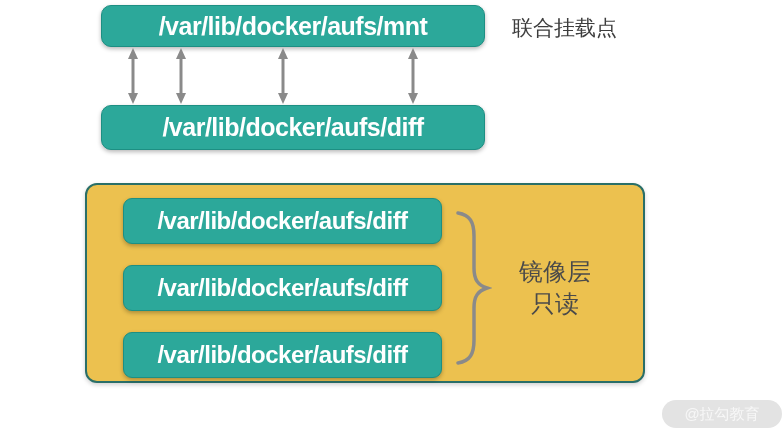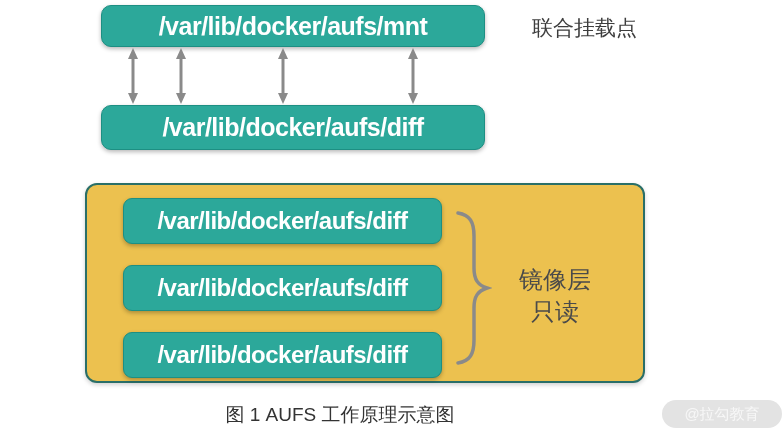--- a/index.html
+++ b/index.html
@@ -30,39 +30,39 @@
   .box-inner.row1 { top: 265px; }
   .box-inner.row2 { top: 332px; }
 
   .side-label {
     position: absolute;
     color: #3d3d3d;
     font-size: 21px;
     line-height: 27px;
     white-space: pre-line;
   }
-  .label-top { left: 512px; top: 14px; margin-left: 20px; }
+  .label-top { left: 512px; top: 14px; }
   .label-mid { left: 513px; top: 100px; }
 
   .yellow-box {
     position: absolute;
     left: 85px; top: 183px; width: 560px; height: 200px;
     background: #ecc14f;
     border: 2px solid #2a6f68;
     border-radius: 12px;
     box-sizing: border-box;
     box-shadow: 0 2px 4px rgba(0,0,0,0.18);
   }
 
   .arrows-svg { position: absolute; left: 0; top: 45px; }
   .brace-svg  { position: absolute; left: 452px; top: 210px; }
 
   .image-layer-label {
     position: absolute;
-    left: 503px; top: 264px; width: 104px;
+    left: 503px; top: 256px; width: 104px;
     text-align: center;
     color: #4a4a4a;
     font-size: 24px;
     line-height: 32px;
     white-space: pre-line;
   }
 
   .caption {
     position: absolute;
     left: 0; top: 402px; width: 680px;
@@ -131,19 +131,18 @@
   </div>
 
   <svg class="brace-svg" width="40" height="156" viewBox="0 0 40 156">
     <path d="M 6 3 C 18 5, 22 12, 22 26 L 22 58 C 22 70, 26 75, 35 78
              C 26 81, 22 86, 22 98 L 22 130 C 22 144, 18 151, 6 153" fill="none" stroke="#8a8a8a" stroke-width="3.5" stroke-linecap="round"></path>
   </svg>
 
   <div class="image-layer-label">镜像层
 只读</div>
 
-  <div class="caption">图 1 AUFS 工作原理示意图</div>
 
   <div class="watermark">
     <span>@拉勾教育</span>
   </div>
 
 </div>
 
 </body></html>

